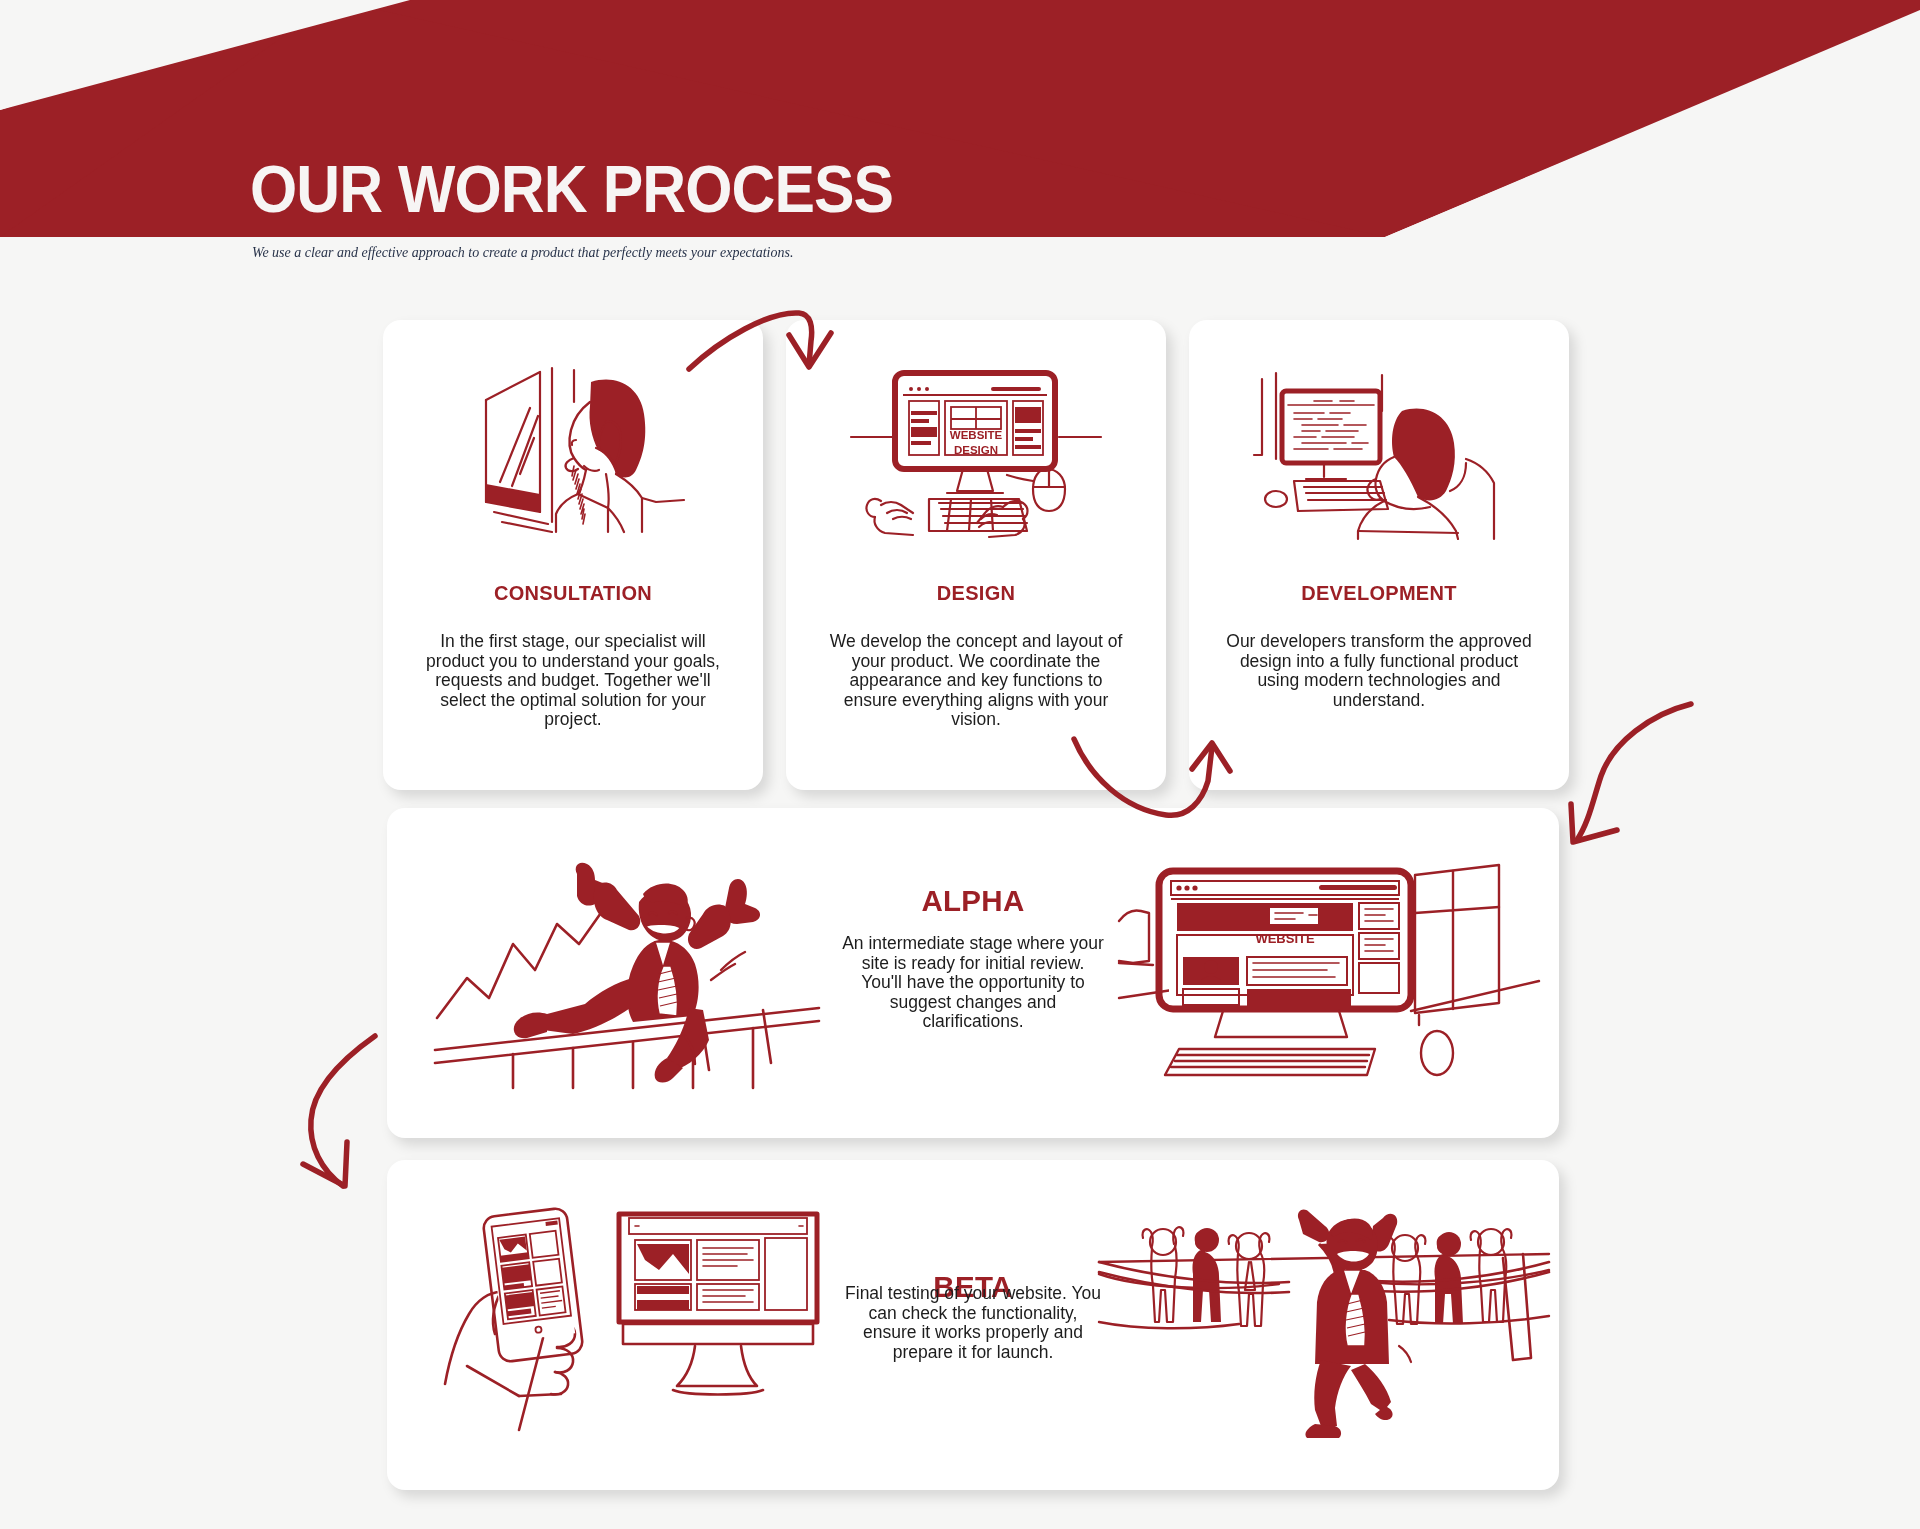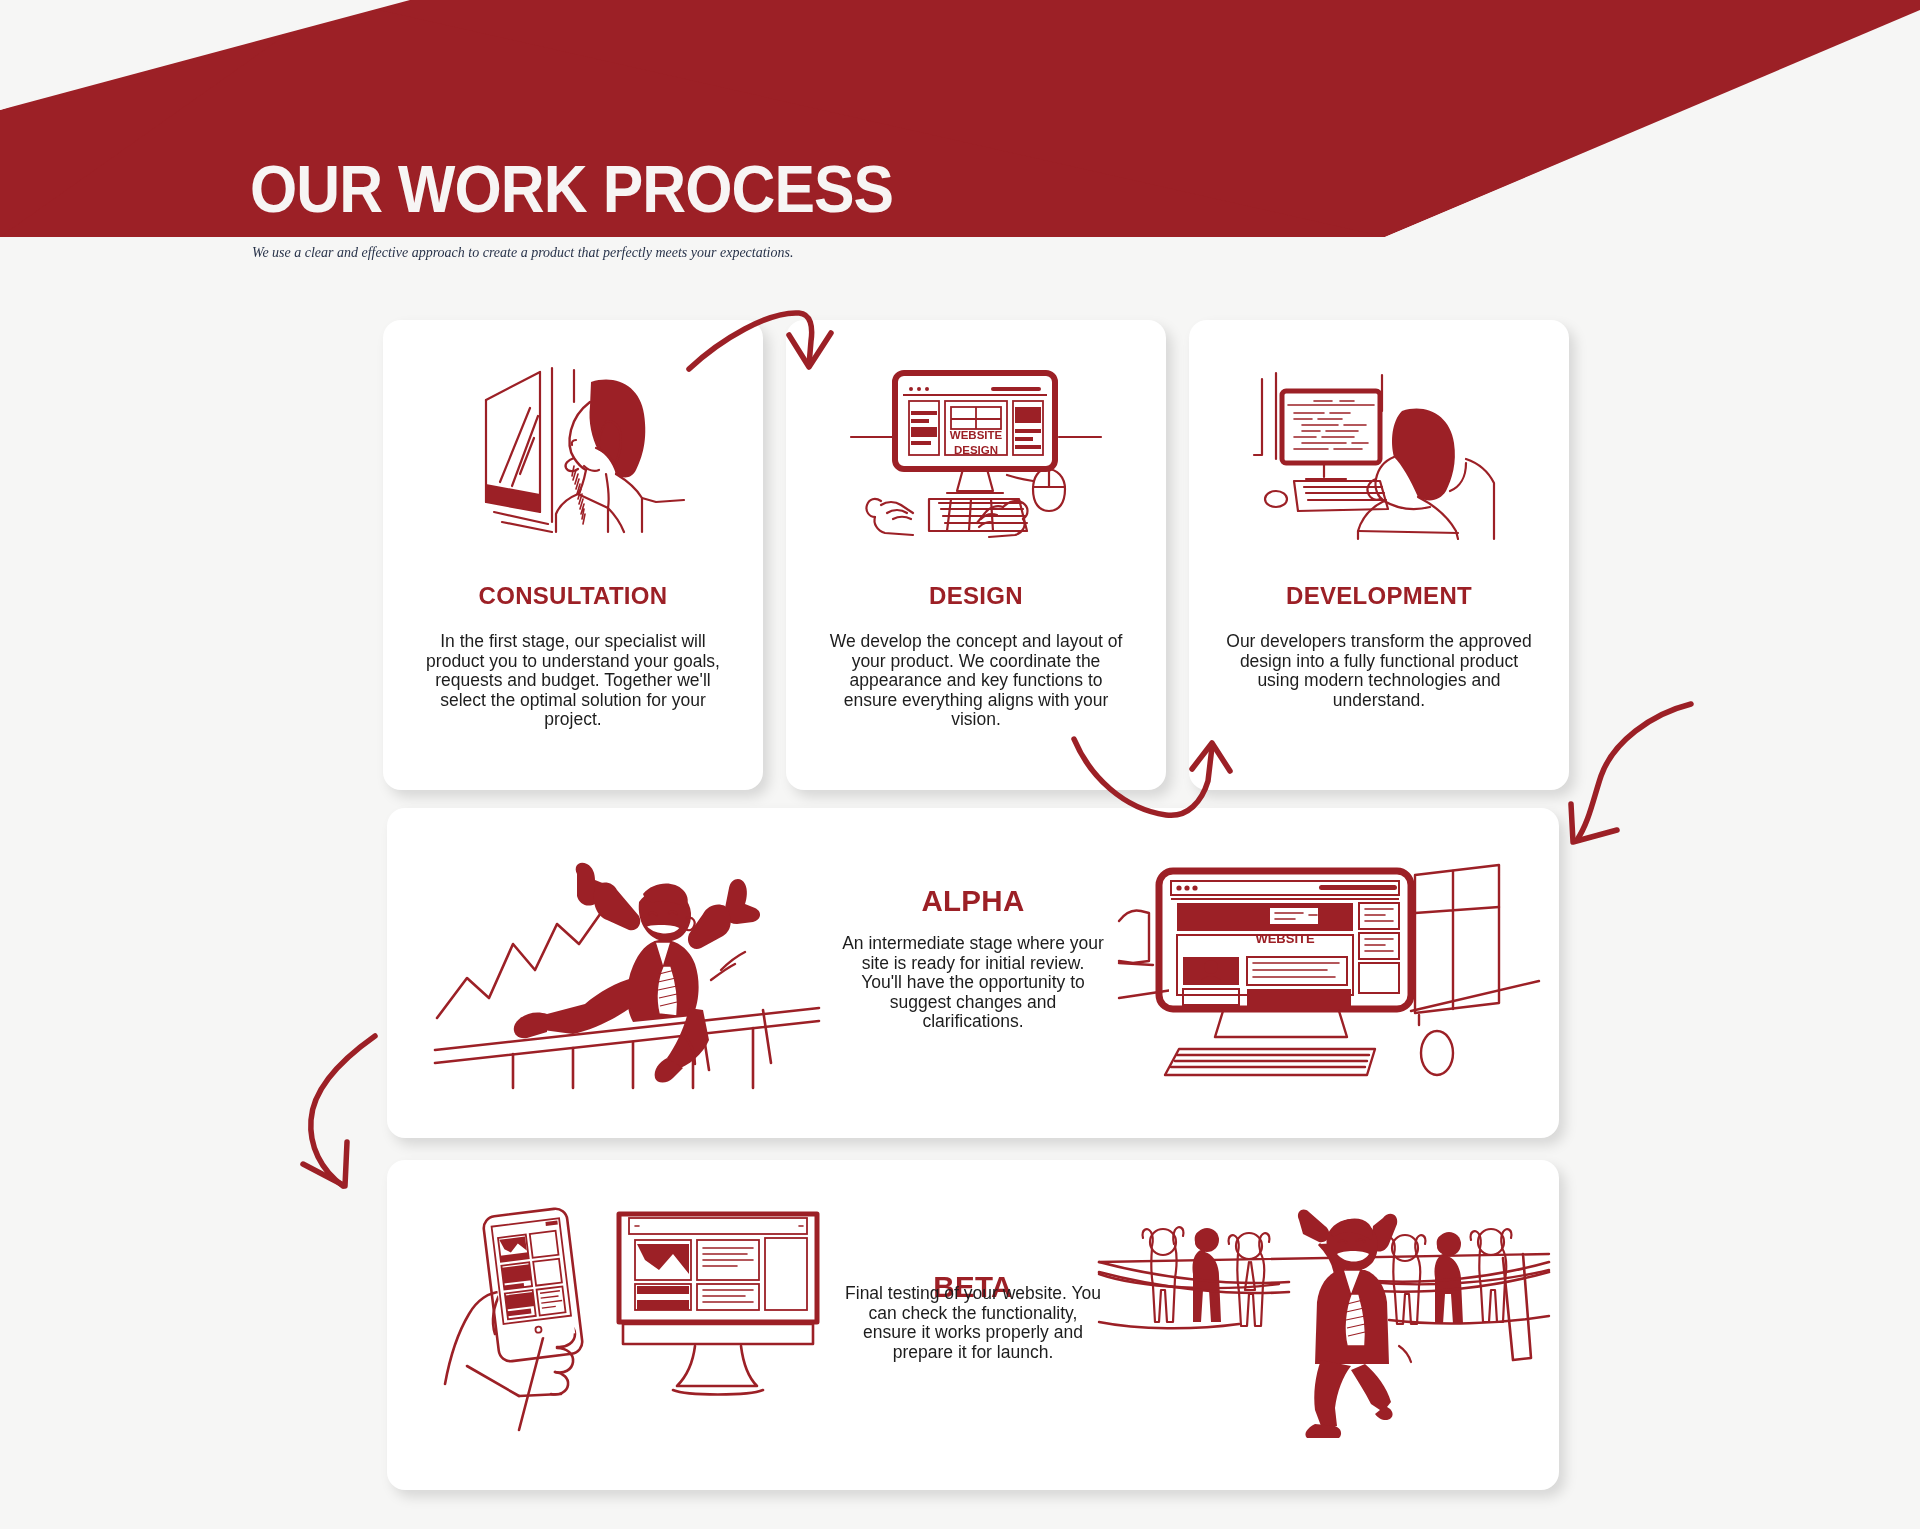--- a/index.html
+++ b/index.html
@@ -36,21 +36,21 @@
   .card-title {
     color: #9c2026; font-weight: 700; text-align: center;
     letter-spacing: .3px;
   }
   .card-body {
     color: #1d1d1d; text-align: center; line-height: 1.12;
   }
 
   
   .card-top { width: 380px; height: 470px; top: 320px; }
-  .card-top .card-title { position: absolute; left: 0; right: 0; top: 262px; font-size: 24px; }
+  .card-top .card-title { position: absolute; left: 0; right: 0; top: 262px; font-size: 20px; }
   .card-top .card-body  { position: absolute; left: 36px; right: 36px; top: 312px; font-size: 17.5px; }
   .card-top .illo { position: absolute; left: 0; right: 0; top: 34px; height: 190px;
                     display: flex; align-items: center; justify-content: center; }
 
   #card-consultation { left: 383px; }
   #card-design       { left: 786px; }
   #card-development  { left: 1189px; }
 
   
   .card-wide { width: 1172px; height: 330px; left: 387px; }

